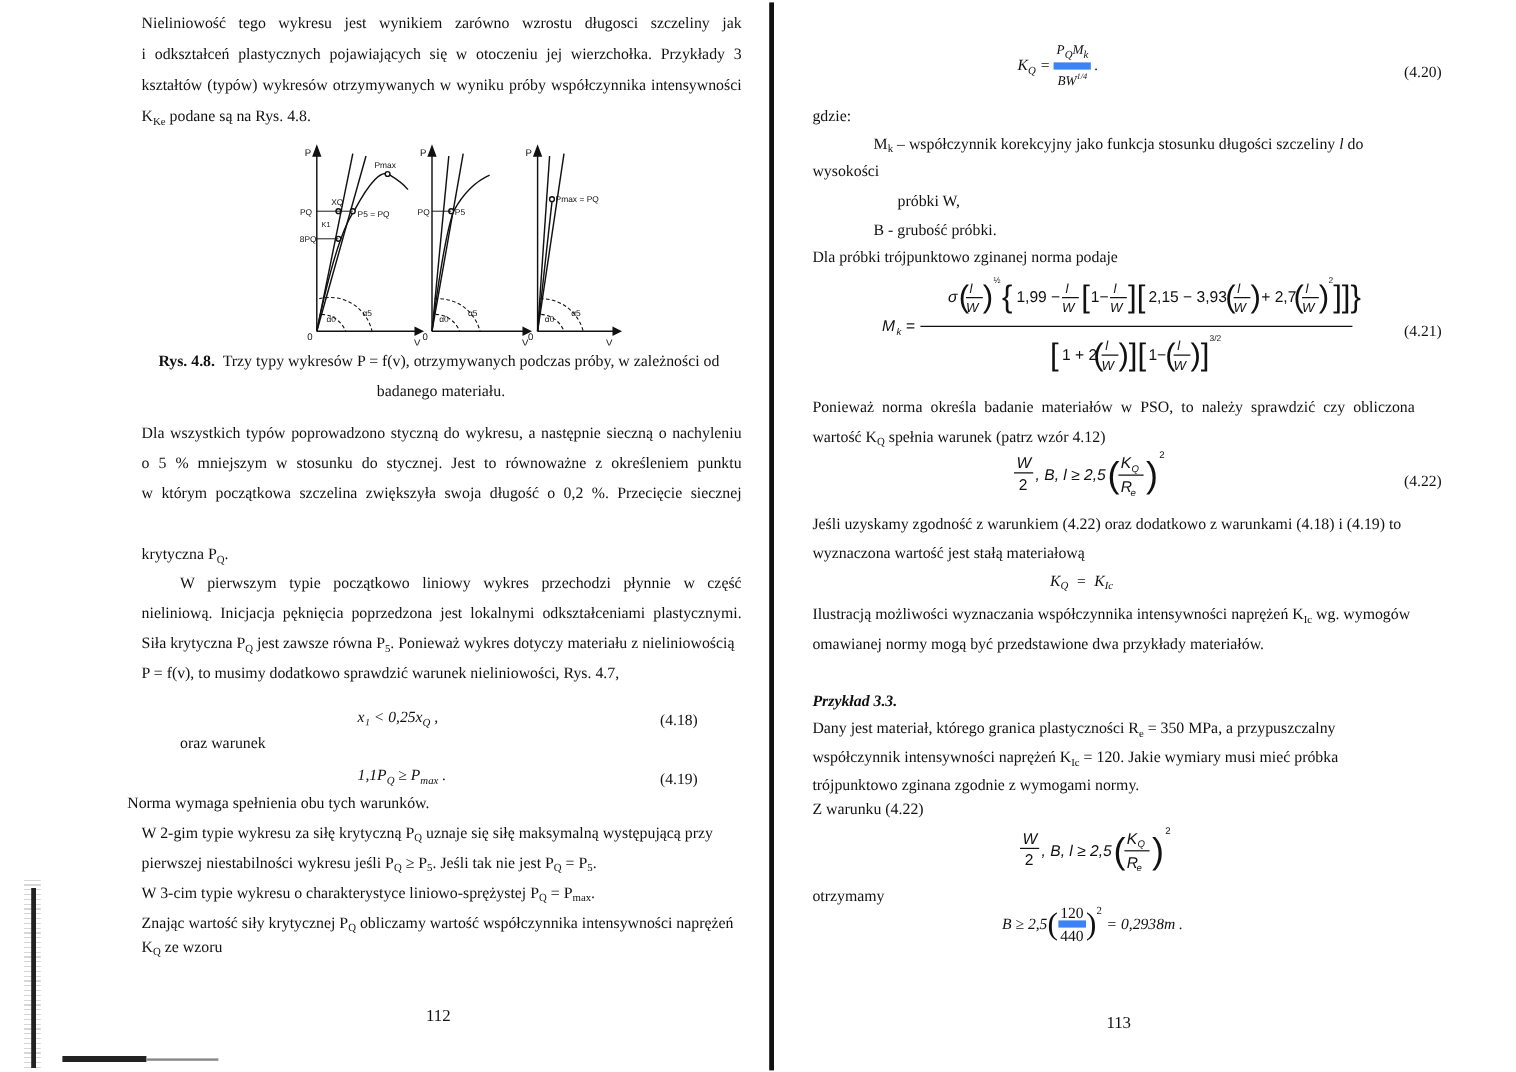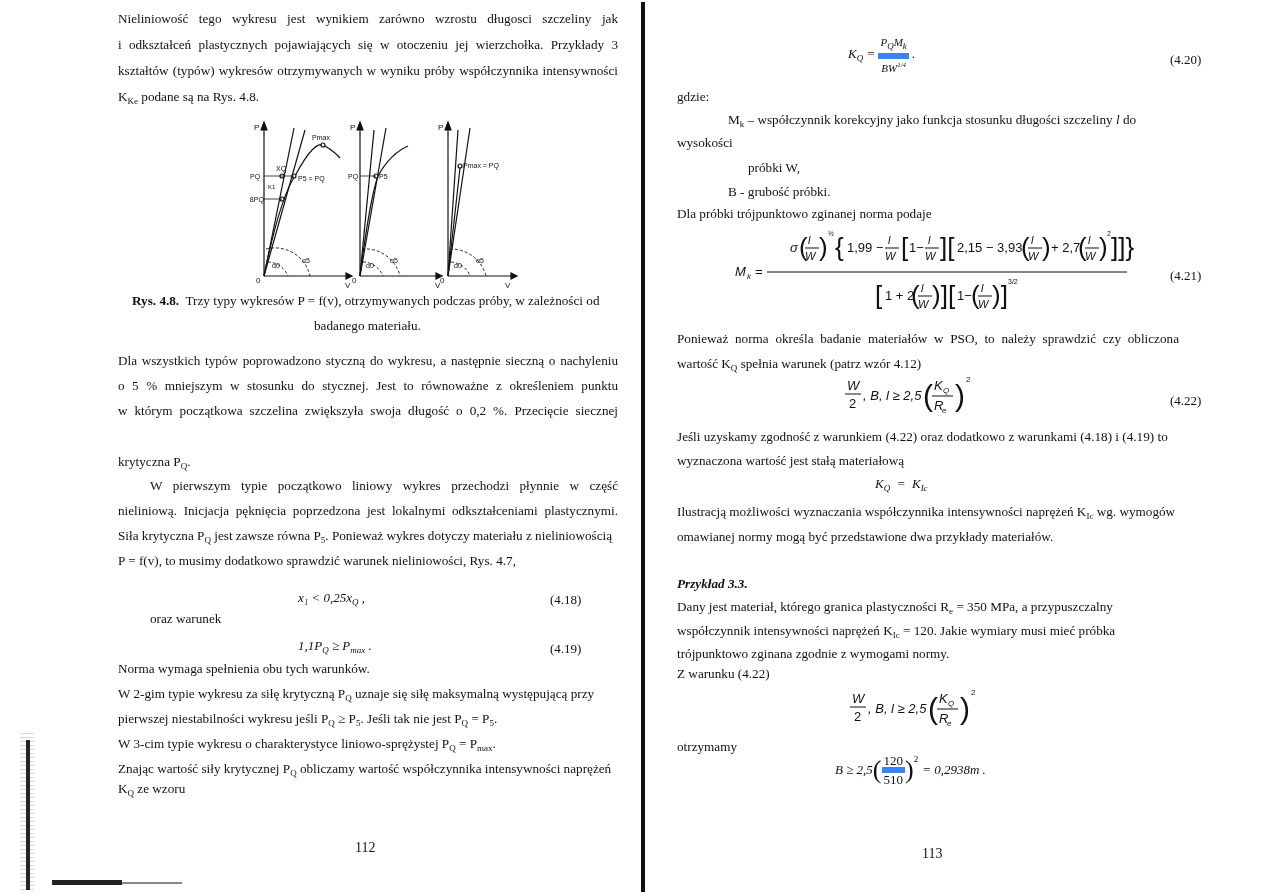--- a/index.html
+++ b/index.html
@@ -123,21 +123,21 @@
   <div class="t" style="left:118px;top:527px;"><span>Siła krytyczna P</span><sub>Q</sub><span> jest zawsze równa P</span><sub>5</sub><span>. Ponieważ wykres dotyczy materiału z nieliniowością</span></div>
   <div class="t" style="left:118px;top:552px;">P = f(v), to musimy dodatkowo sprawdzić warunek nieliniowości, Rys. 4.7,</div>
 
   <div class="math" style="left:298px;top:590px;"><span>x₁ &lt; 0,25x</span><sub>Q</sub><span> ,</span></div>
   <div class="eqno" style="left:550px;top:592px;">(4.18)</div>
   <div class="t" style="left:118px;top:610px;margin-left:32px;">oraz warunek</div>
 
   <div class="math" style="left:298px;top:638px;"><span>1,1P</span><sub>Q</sub><span> ≥ P</span><sub>max</sub><span> .</span></div>
   <div class="eqno" style="left:550px;top:641px;">(4.19)</div>
 
-  <div class="t" style="left:118px;top:660px;">Norma wymaga spełnienia obu tych warunków.</div>
+  <div class="t" style="left:106px;top:660px;">Norma wymaga spełnienia obu tych warunków.</div>
   <div class="t" style="left:118px;top:685px;width:500px;display:flex;justify-content:space-between;">
       <span><span>W 2-gim typie wykresu za siłę krytyczną P</span><sub>Q</sub><span> uznaje się siłę maksymalną występującą przy</span></span>
     </div>
   <div class="t" style="left:118px;top:710px;"><span>pierwszej niestabilności wykresu jeśli P</span><sub>Q</sub><span> ≥ P</span><sub>5</sub><span>. Jeśli tak nie jest P</span><sub>Q</sub><span> = P</span><sub>5</sub>.</div>
   <div class="t" style="left:118px;top:735px;"><span>W 3-cim typie wykresu o charakterystyce liniowo-sprężystej P</span><sub>Q</sub><span> = P</span><sub>max</sub>.</div>
   <div class="t" style="left:118px;top:760px;width:500px;display:flex;justify-content:space-between;">
       <span><span>Znając wartość siły krytycznej P</span><sub>Q</sub><span> obliczamy wartość współczynnika intensywności naprężeń</span></span>
     </div>
   <div class="t" style="left:118px;top:780px;"><span>K</span><sub>Q</sub><span> ze wzoru</span></div>
 
@@ -285,21 +285,21 @@
     </g>
   </svg>
 
   <div class="t" style="left:37px;top:738px;">otrzymamy</div>
 
   <div class="math" style="left:195px;top:754px;display:flex;align-items:center;">
     <span>B ≥ 2,5</span>
     <span class="paren">(</span>
     <span class="frac" style="font-style:normal;">
       <span class="num">120</span>
-      <span>510</span>
+      <span>440</span>
     </span>
     <span class="paren">)</span>
     <sup style="align-self:flex-start;font-style:normal;">2</sup>
     <span style="margin-left:4px;">= 0,2938m .</span>
   </div>
 
   <div class="pagenum" style="left:282px;top:846px;">113</div>
 </div>
 
 </body></html>

